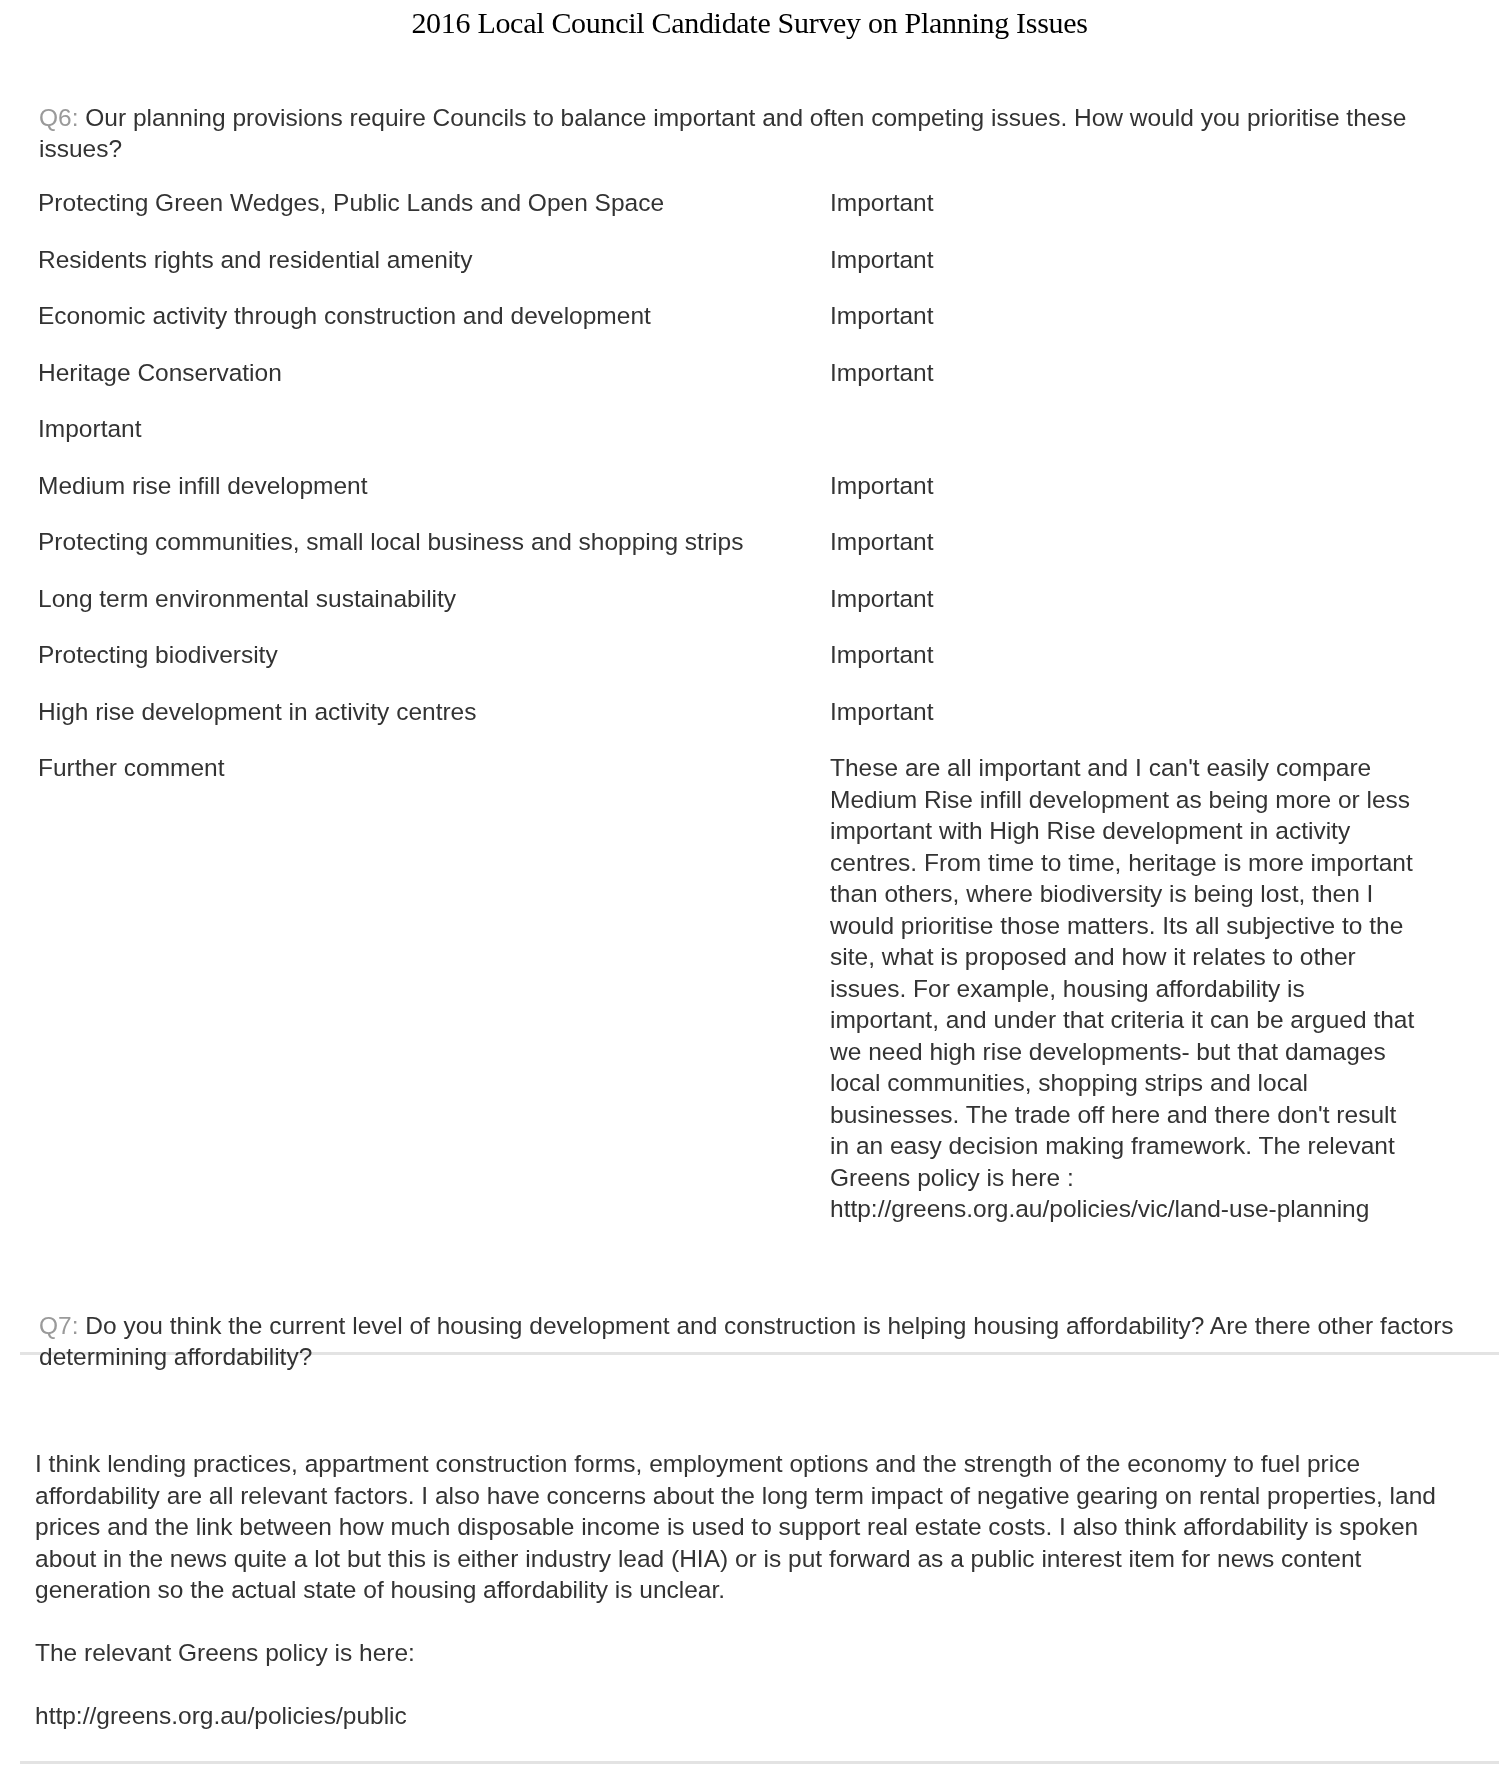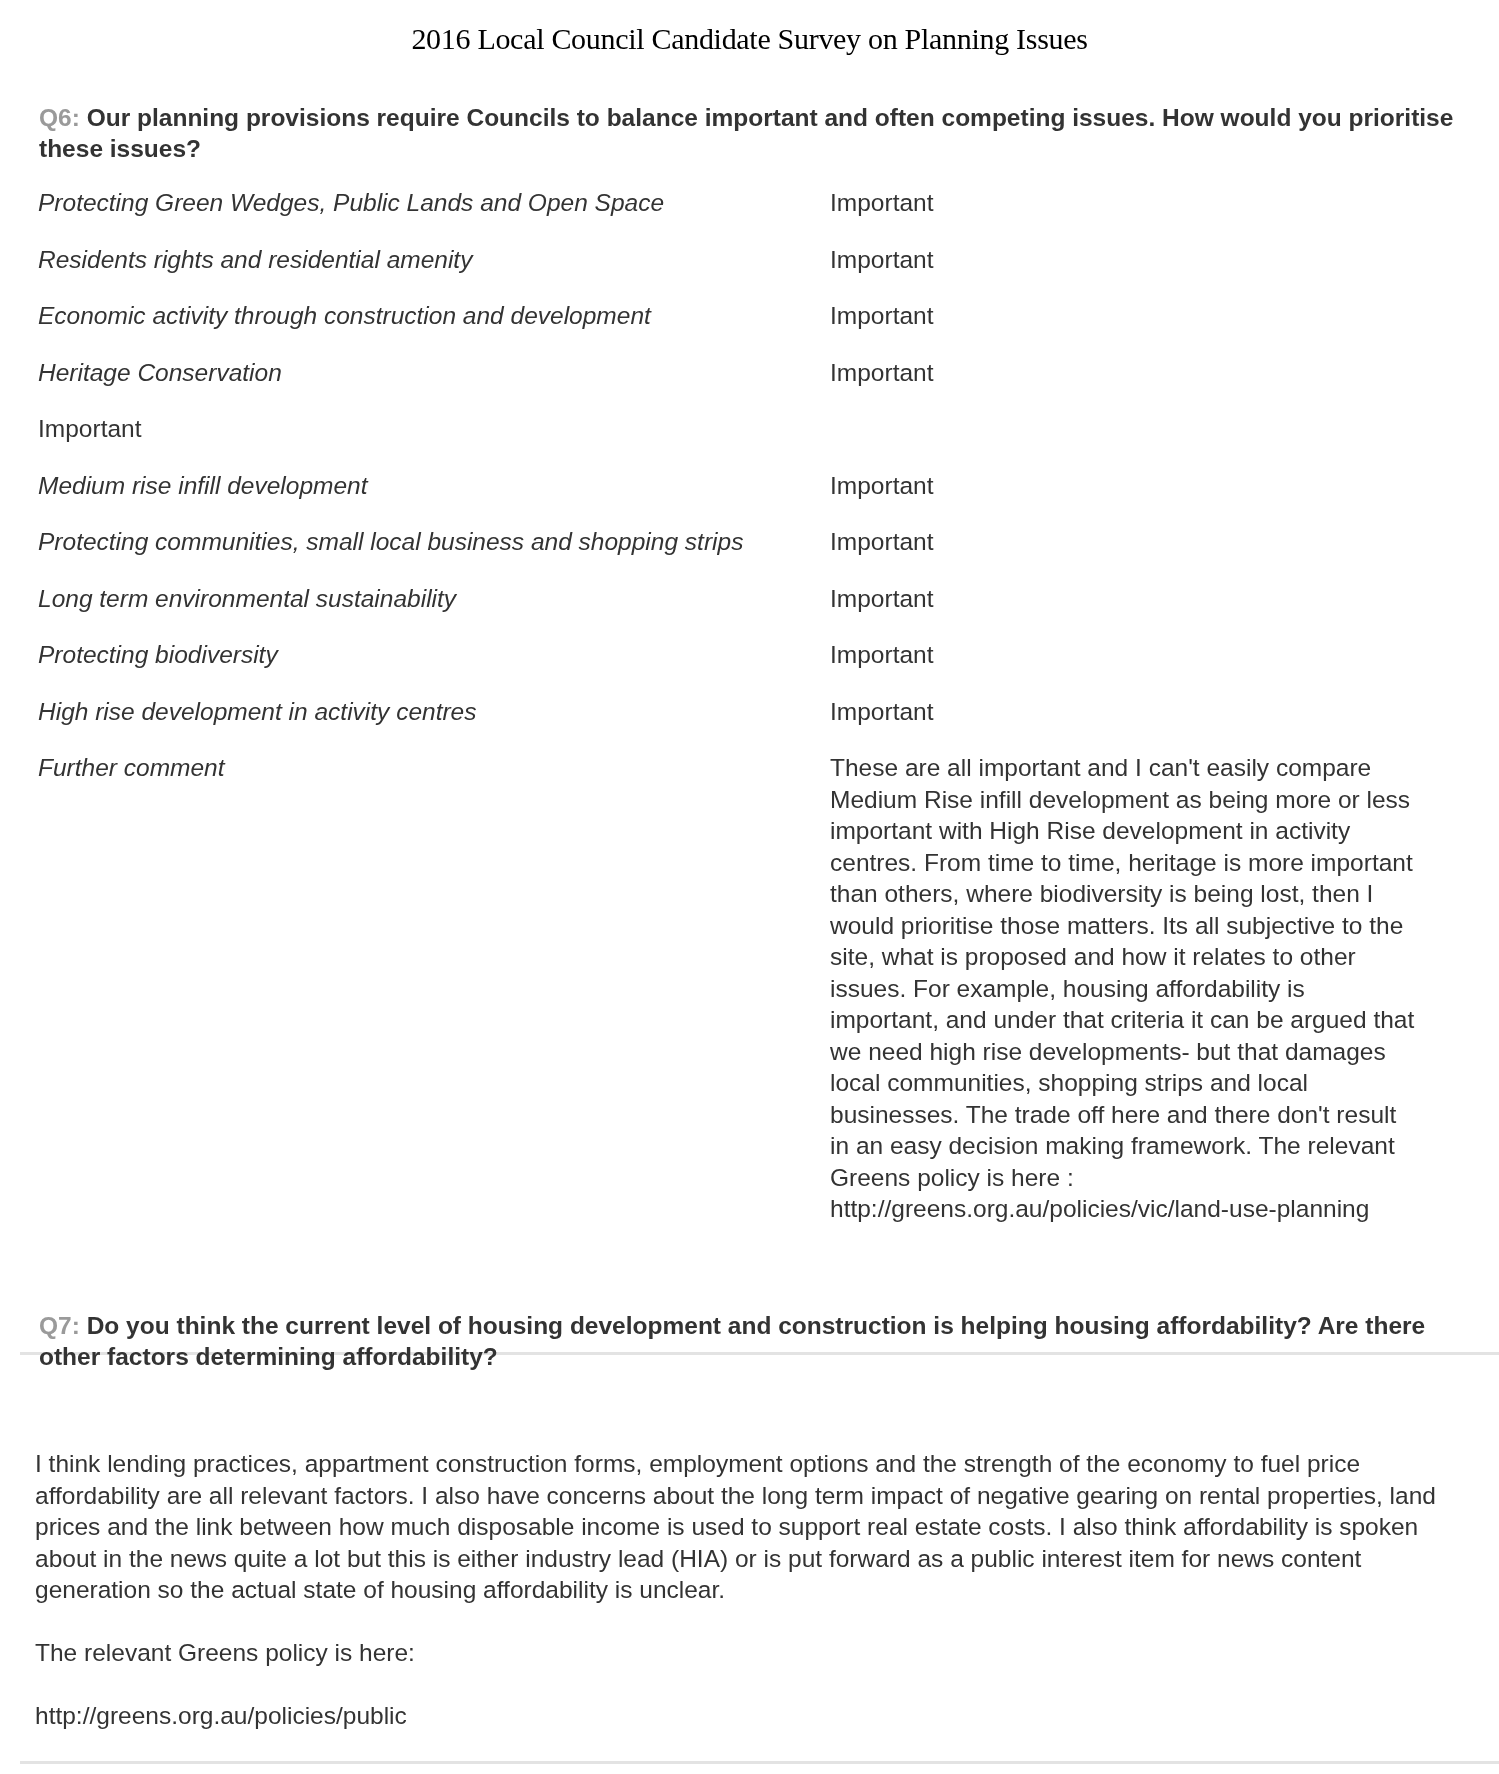--- a/index.html
+++ b/index.html
@@ -1,34 +1,34 @@
 <!DOCTYPE html>
 <html><head>
 <meta charset="utf-8">
 <style>
   html, body { margin: 0; padding: 0; background: #ffffff; }
   body { width: 1499px; height: 1774px; position: relative; overflow: hidden; }
   .page-title {
-    position: absolute; left: 0; top: 22px; width: 1499px; text-align: center;
+    position: absolute; left: 0; top: 6px; width: 1499px; text-align: center;
     font-family: "Liberation Serif", "DejaVu Serif", serif; font-size: 30px; color: #000;
     letter-spacing: -0.3px;
   }
   .qhead {
     position: absolute; left: 39px; width: 1440px;
-    font-family: "Liberation Sans", "DejaVu Sans", sans-serif; font-weight: bold;
+    font-family: "Liberation Sans", "DejaVu Sans", sans-serif; font-weight: normal;
     font-size: 24.5px; line-height: 31px; color: #333333;
   }
   .qnum { color: #9a9a9a; }
   .body-text {
     font-family: "Liberation Sans", "DejaVu Sans", sans-serif; font-size: 24.5px;
     line-height: 31.5px; color: #333333;
   }
   .q6-table { position: absolute; left: 38px; top: 187px; width: 1440px; }
   .row { display: flex; margin-bottom: 25px; }
-  .row .label { width: 792px; flex: none; font-style: italic; }
+  .row .label { width: 792px; flex: none; }
   .row .value { width: 600px; flex: none; }
   .row.multi .label { padding-right: 0; }
   .divider { position: absolute; left: 20px; width: 1479px; height: 3px; background: #e3e3e3; }
   .q7-answer { position: absolute; left: 35px; top: 1448px; width: 1440px; }
   .q7-answer p { margin: 0; }
   .q7-answer .gap { height: 31.5px; }
 </style>
 </head>
 <body>
 

